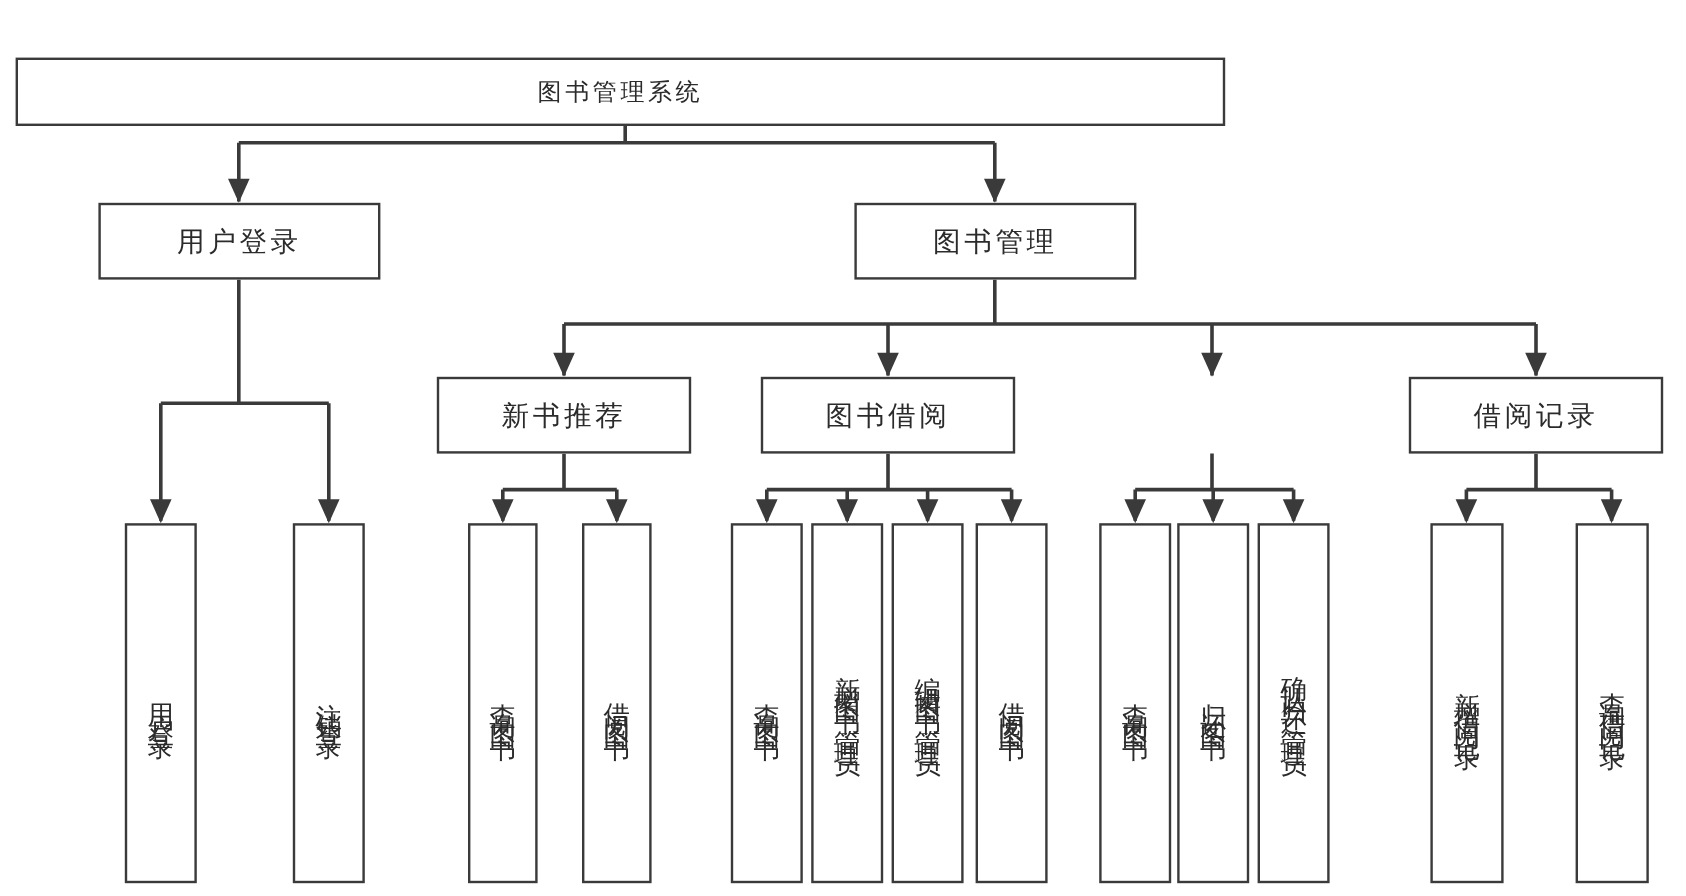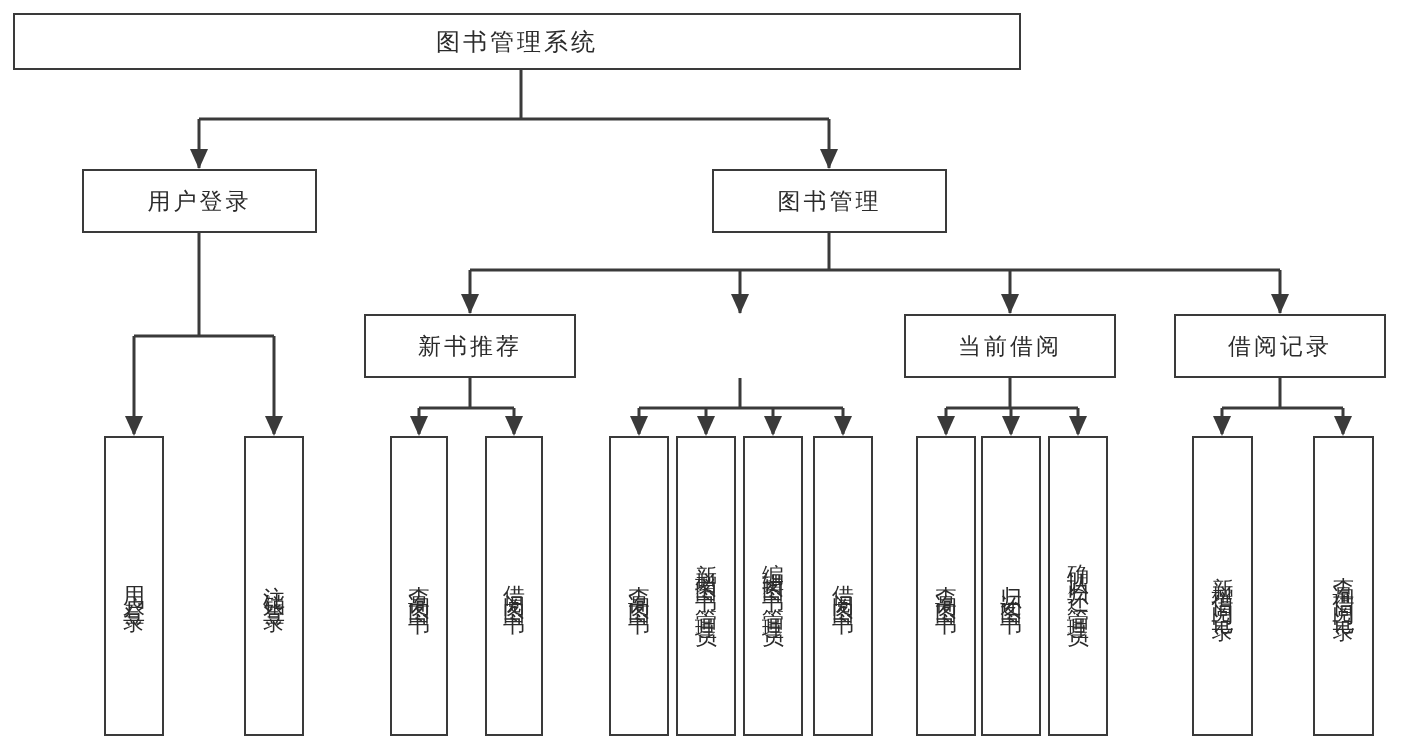--- a/index.html
+++ b/index.html
@@ -29,21 +29,22 @@
     display: flex;
     align-items: center;
     justify-content: center;
     color: #2b2b2b;
     font-size: 23px;
     letter-spacing: 3px;
     z-index: 2;
     white-space: nowrap;
   }
   .node.root {
-    font-size: 24px;
+    font-size: 20px;
+    margin-top: 35px;
   }
   .node.leaf {
     writing-mode: vertical-rl;
     text-orientation: mixed;
     font-size: 22px;
     letter-spacing: 9px;
     white-space: normal;
     line-height: 1;
   }
   .watermark {
@@ -94,21 +95,21 @@
       <polygon points="1334,416 1352,416 1343,436"></polygon>
     </g>
   </svg>
 
   <div class="node root" style="left:13px; top:13px; width:1008px; height:57px;">图书管理系统</div>
 
   <div class="node" style="left:82px; top:169px; width:235px; height:64px;">用户登录</div>
   <div class="node" style="left:364px; top:314px; width:212px; height:64px;">新书推荐</div>
 
   <div class="node" style="left:712px; top:169px; width:235px; height:64px;">图书管理</div>
-  <div class="node" style="left:904px; top:314px; width:212px; height:64px;">当前借阅</div>
+  <div class="node" style="left:634px; top:314px; width:212px; height:64px;">图书借阅</div>
   <div class="node" style="left:1174px; top:314px; width:212px; height:64px;">借阅记录</div>
 
   <div class="node leaf" style="left:104px; top:436px; width:60px; height:300px;">用户登录</div>
   <div class="node leaf" style="left:244px; top:436px; width:60px; height:300px;">注销登录</div>
 
   <div class="node leaf" style="left:390px; top:436px; width:58px; height:300px;">查询图书</div>
   <div class="node leaf" style="left:485px; top:436px; width:58px; height:300px;">借阅图书</div>
 
   <div class="node leaf" style="left:609px; top:436px; width:60px; height:300px;">查询图书</div>
   <div class="node leaf" style="left:676px; top:436px; width:60px; height:300px;">新增图书（管理员）</div>

